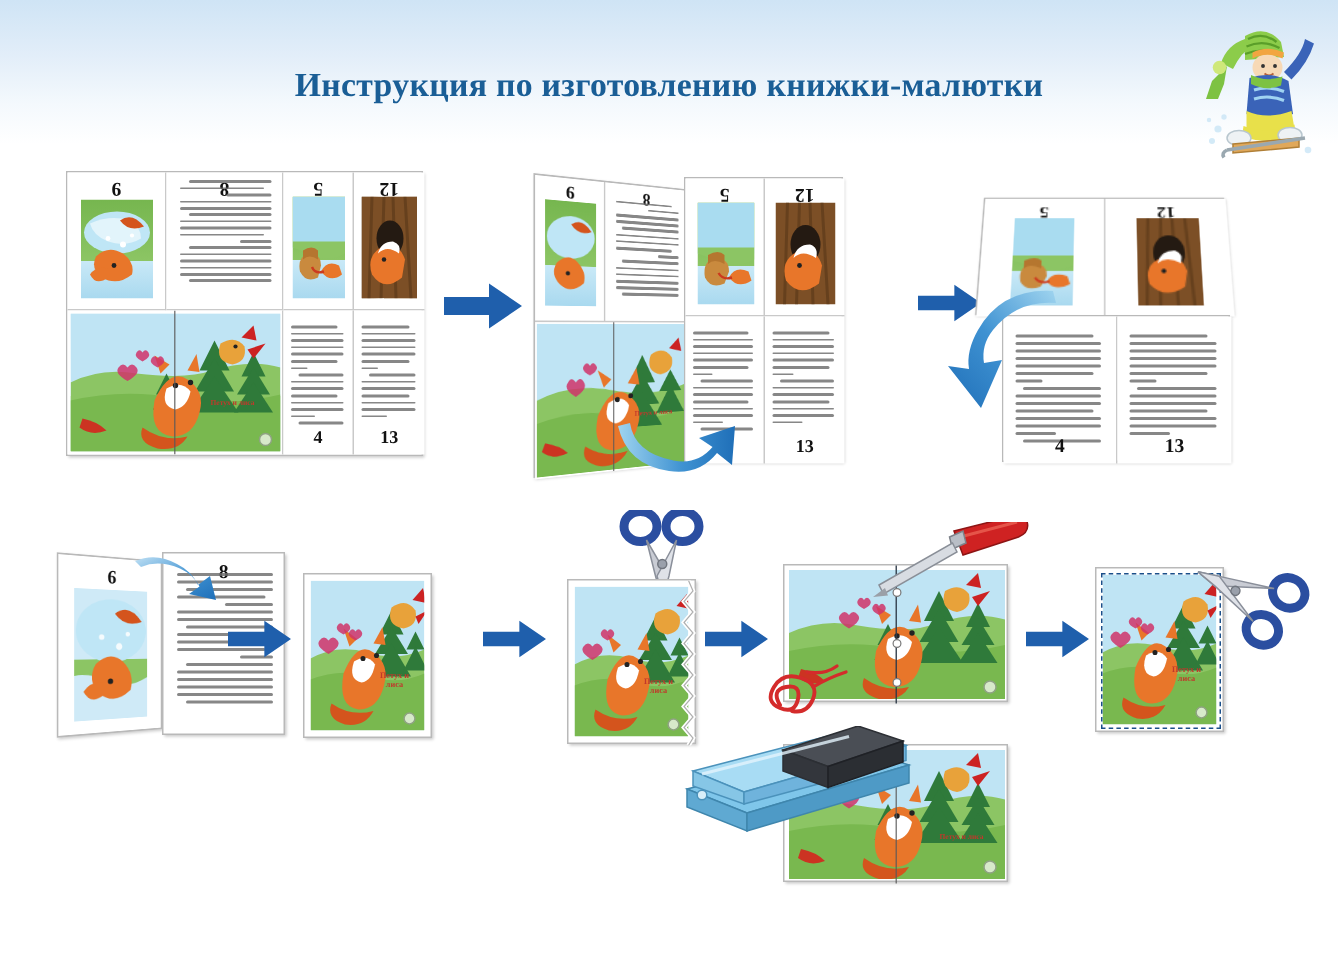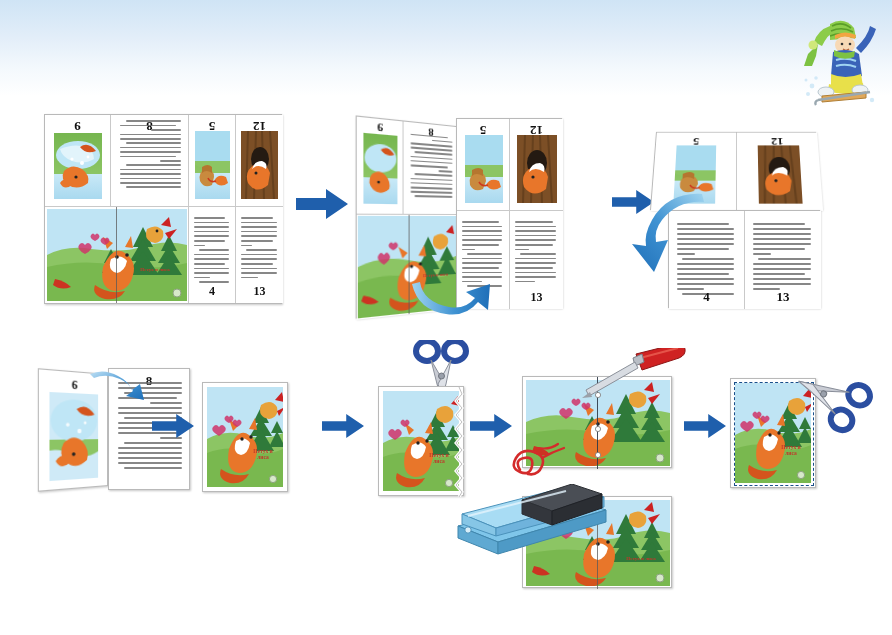--- a/index.html
+++ b/index.html
@@ -67,20 +67,21 @@
   .spine{position:absolute;width:1px;background:#5a5a5a;opacity:.75;}
   .holes{position:absolute;}
 </style>
 </head>
 <body>
 
 <div id="stage">
 
   <div class="hdr-grad"></div>
 
+  <div class="page-title">Инструкция по изготовлению книжки-малютки</div>
 
   <svg class="boy" viewBox="0 0 78 92">
 
     <path d="M18 30 L8 40 L4 52 L12 52 L16 42 Z" fill="#7dc242"></path>
 
     <path d="M30 10 q14 -8 24 4 l2 10 l-26 2 z" fill="#8ccc4a"></path>
     <path d="M30 12 q-12 4 -16 16 l8 4 q6 -12 12 -14 z" fill="#8ccc4a"></path>
     <circle cx="13" cy="31" r="4.5" fill="#cfe87a"></circle>
     <path d="M32 12 q10 -5 19 2" stroke="#5a9e29" stroke-width="1.6" fill="none"></path>
     <path d="M31 17 q11 -5 22 1" stroke="#5a9e29" stroke-width="1.6" fill="none"></path>

